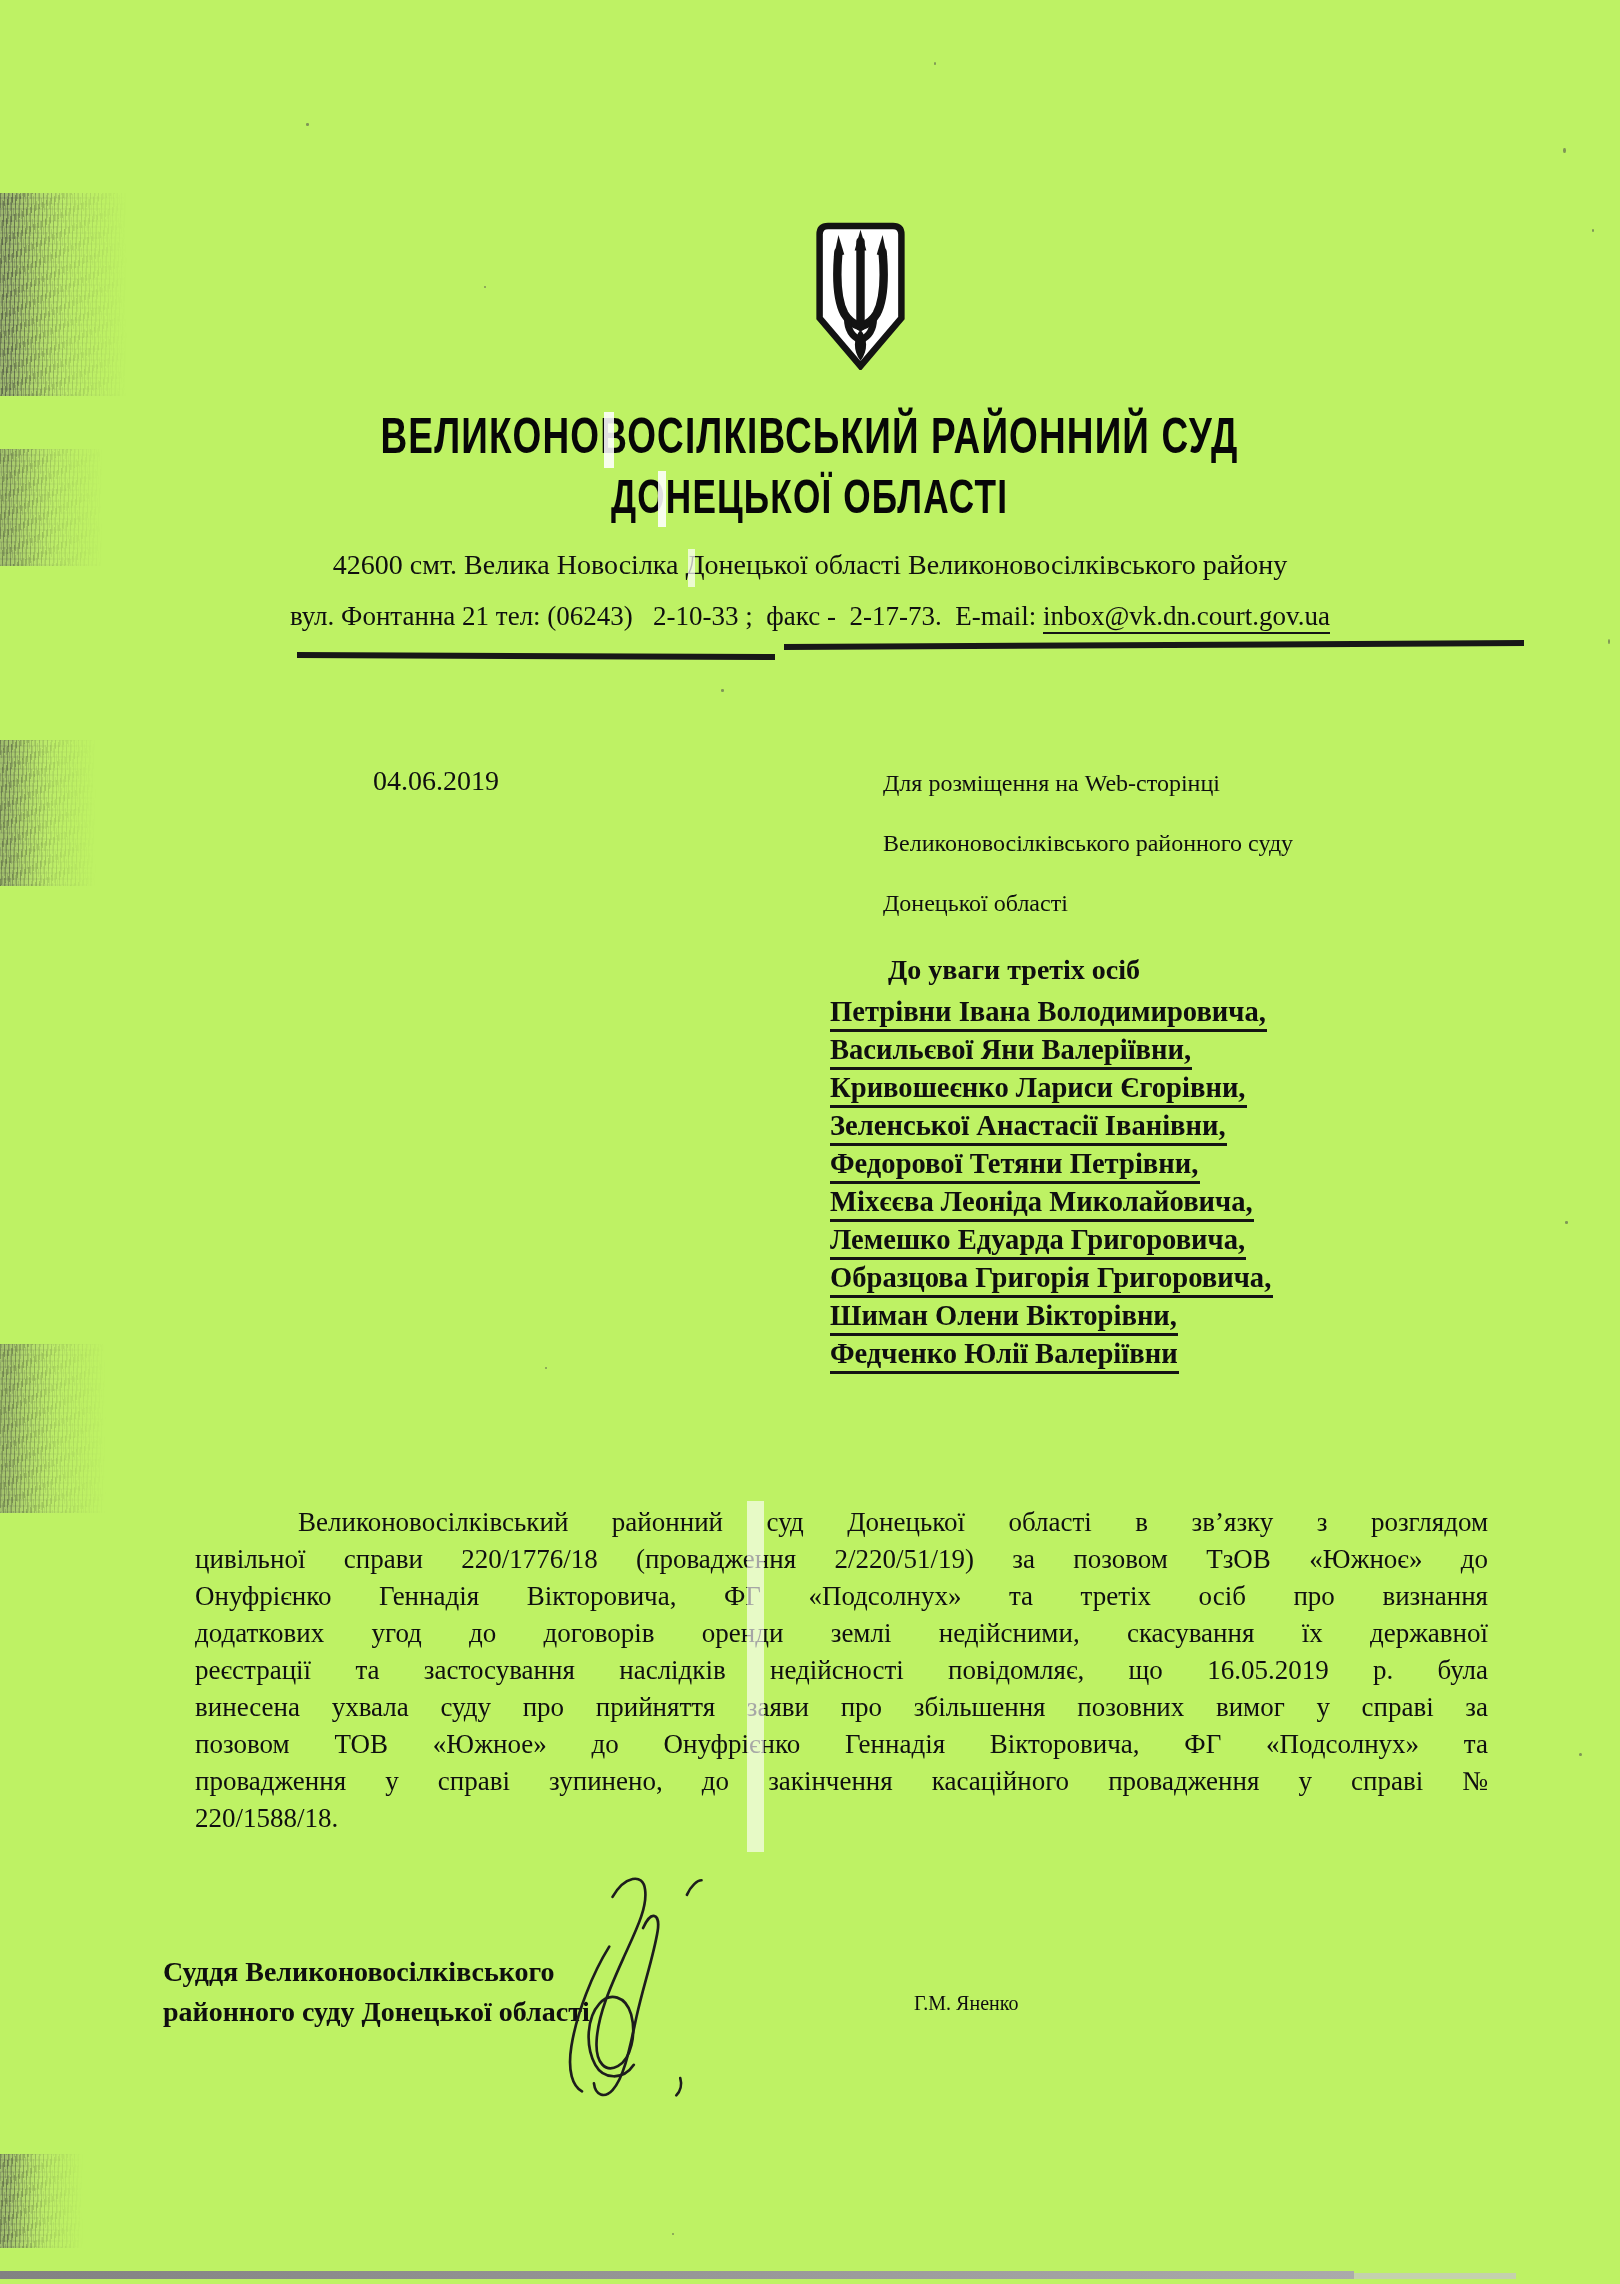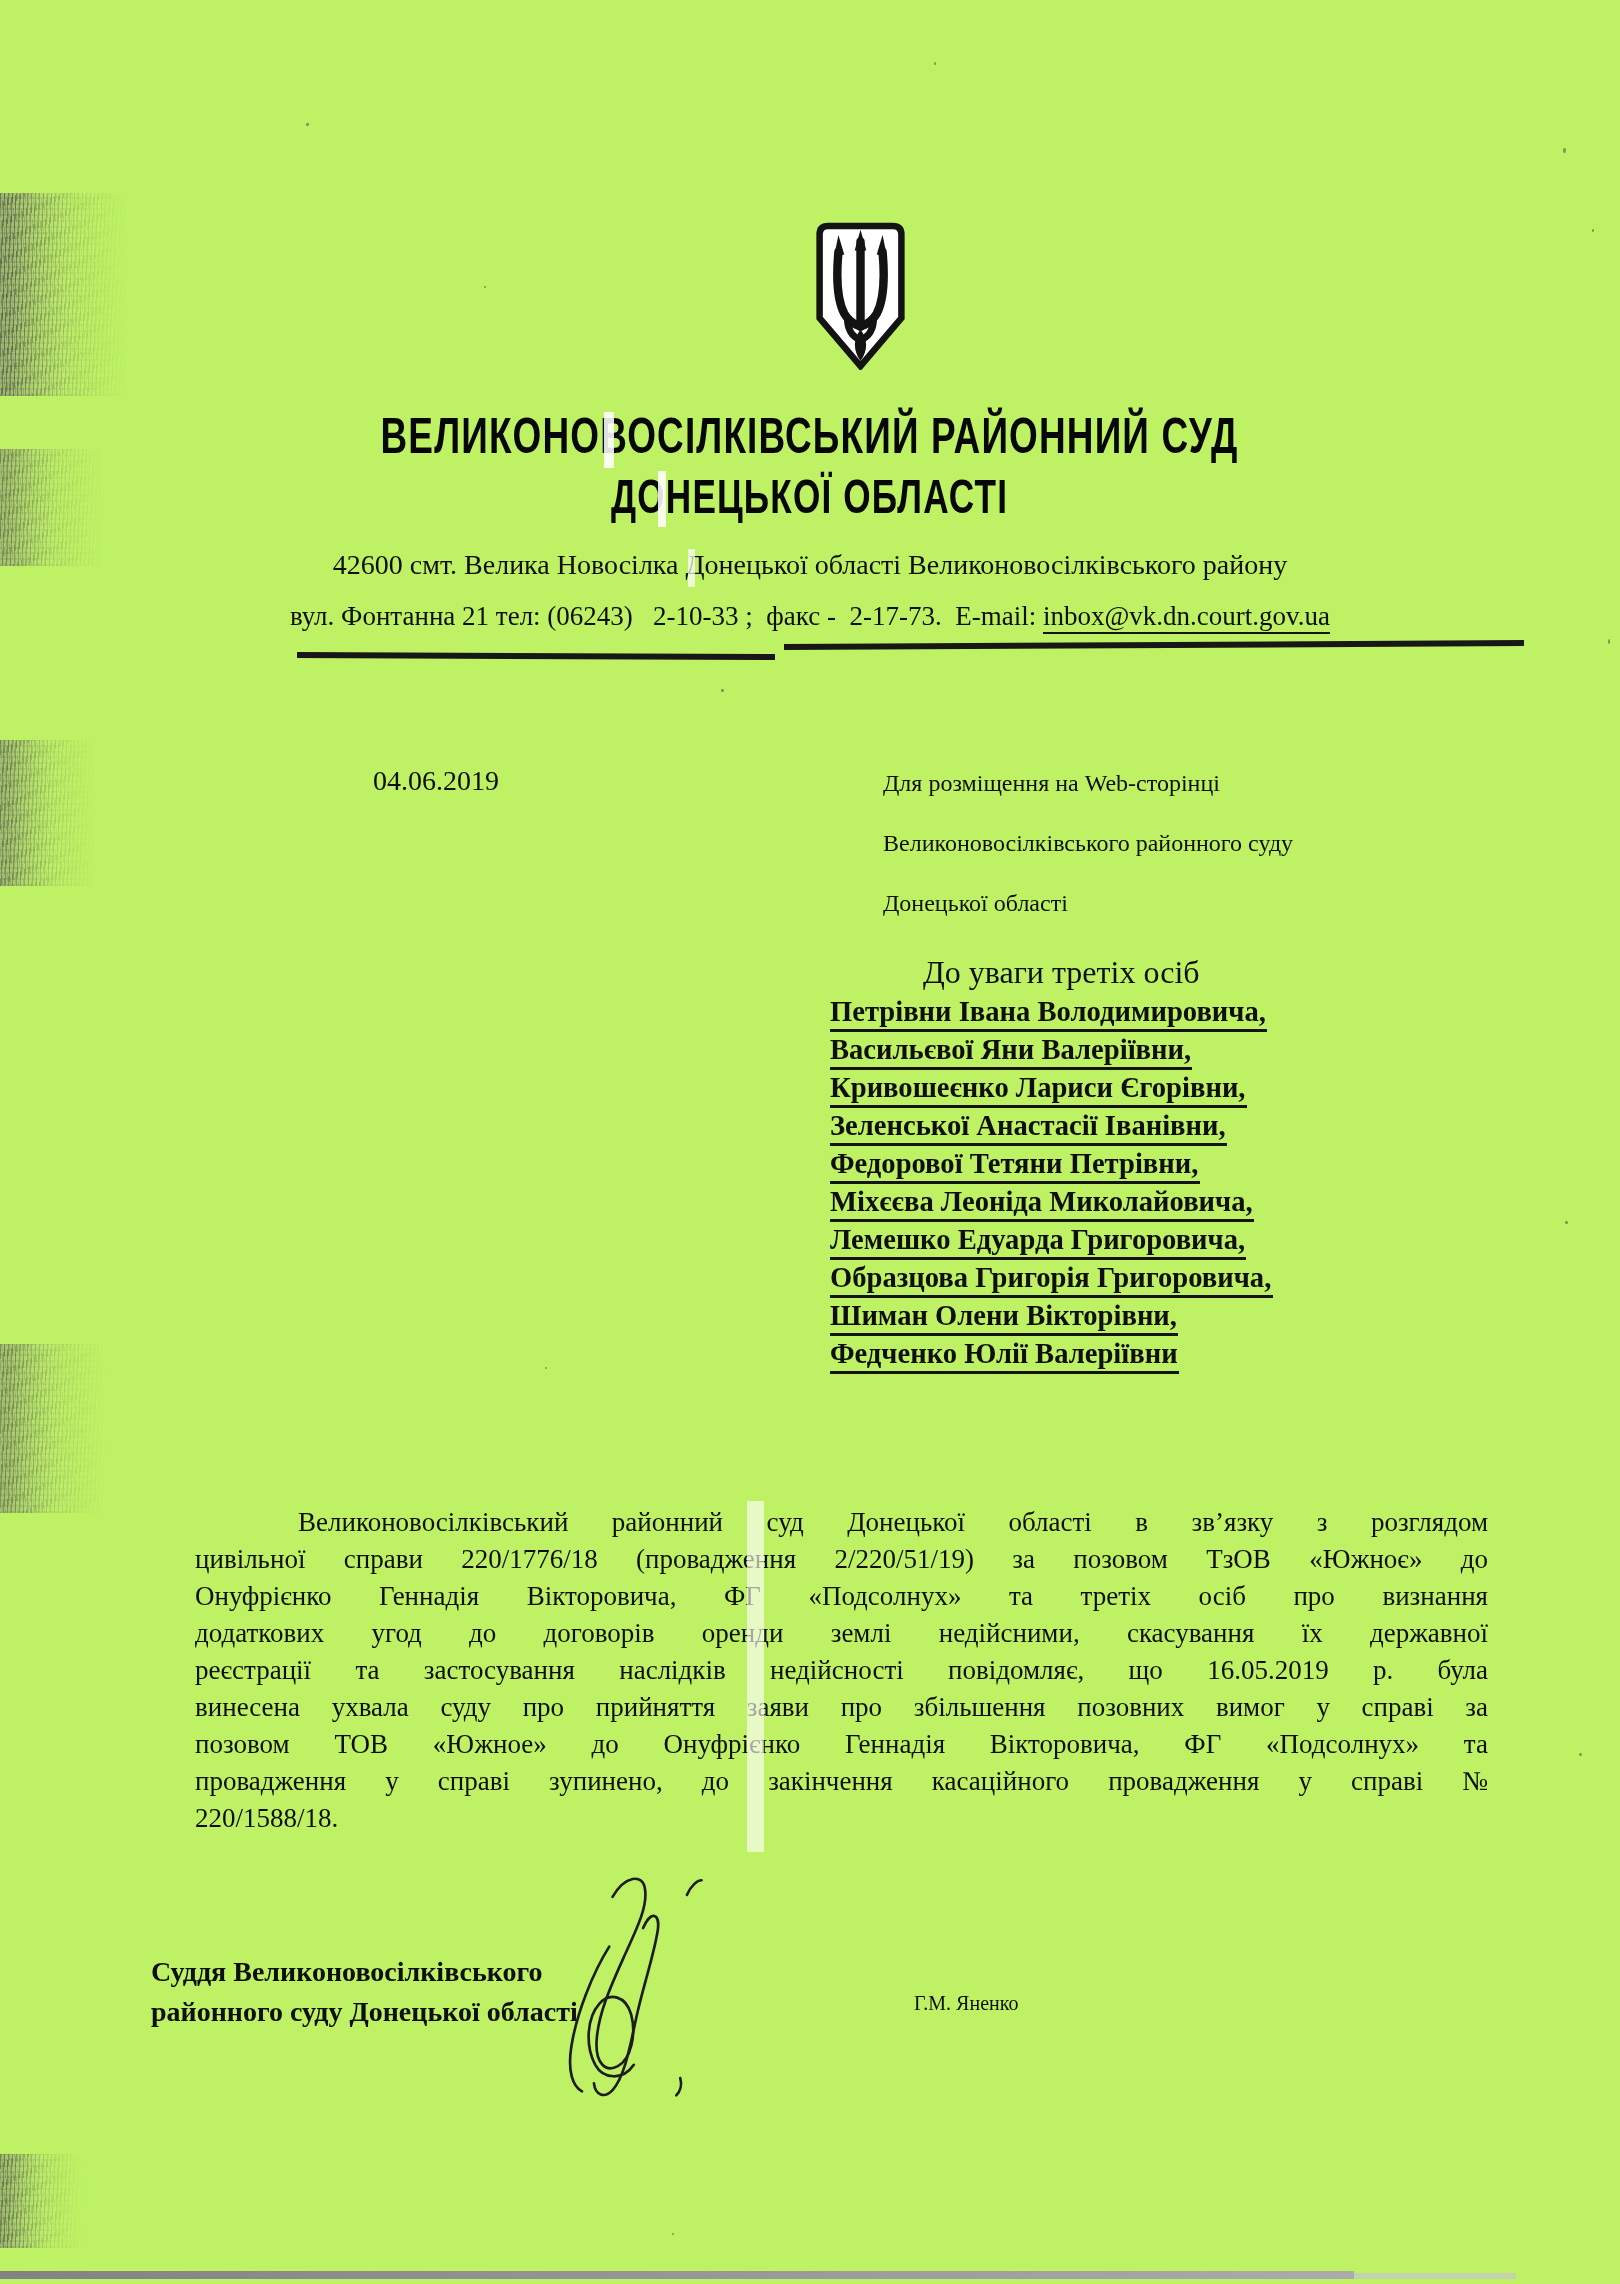--- a/index.html
+++ b/index.html
@@ -38,36 +38,36 @@
   .rule{position:absolute;background:#171717;}
   .rule-left{left:297px;top:653px;width:478px;height:5.8px;transform:rotate(.25deg);}
   .rule-right{left:784px;top:642px;width:740px;height:5.8px;transform:rotate(-.3deg);}
 
   
   .date{left:373px;top:765px;font-size:28px;}
   .webnote{left:883px;top:753px;}
   .web-line{font-size:24px;line-height:60px;white-space:nowrap;}
 
   
-  .att-heading{left:888px;top:954px;font-size:32px;font-weight:normal;white-space:nowrap;margin-left:35px;}
+  .att-heading{left:888px;top:954px;font-size:28px;font-weight:bold;white-space:nowrap;}
   .names{left:830px;top:996px;}
   .name-row{height:38px;white-space:nowrap;}
   .name-row span{display:inline-block;font-size:28.6px;font-weight:bold;line-height:32px;
     border-bottom:3.2px solid #141414;padding:0 1.3px 0.6px 0;}
 
   
   .body-text{left:195px;top:1504px;width:1293px;}
   .body-line{font-size:27px;line-height:37px;white-space:nowrap;
     text-align:justify;text-align-last:justify;}
   .body-line.indent{padding-left:103px;}
   .body-line.last{text-align-last:left;}
 
   
   .sig-title{left:151px;top:1952px;}
-  .sig-title div{font-size:28px;font-weight:bold;line-height:40px;white-space:nowrap;}
+  .sig-title div{font-size:28px;font-weight:bold;line-height:40px;white-space:nowrap;margin-left:12px;}
   .judge-name{left:914px;top:1992px;font-size:20px;font-weight:normal;white-space:nowrap;}
 
   
   .wstreak{position:absolute;background:rgba(255,255,255,.88);}
   .bbar1{left:0;top:2271px;width:1354px;height:8.4px;
     background:linear-gradient(to right,#828282,#ababab);}
   .bbar2{left:1354px;top:2273px;width:162px;height:5.8px;background:#c6c6c6;opacity:.75;}
 </style>
 </head>
 <body>

